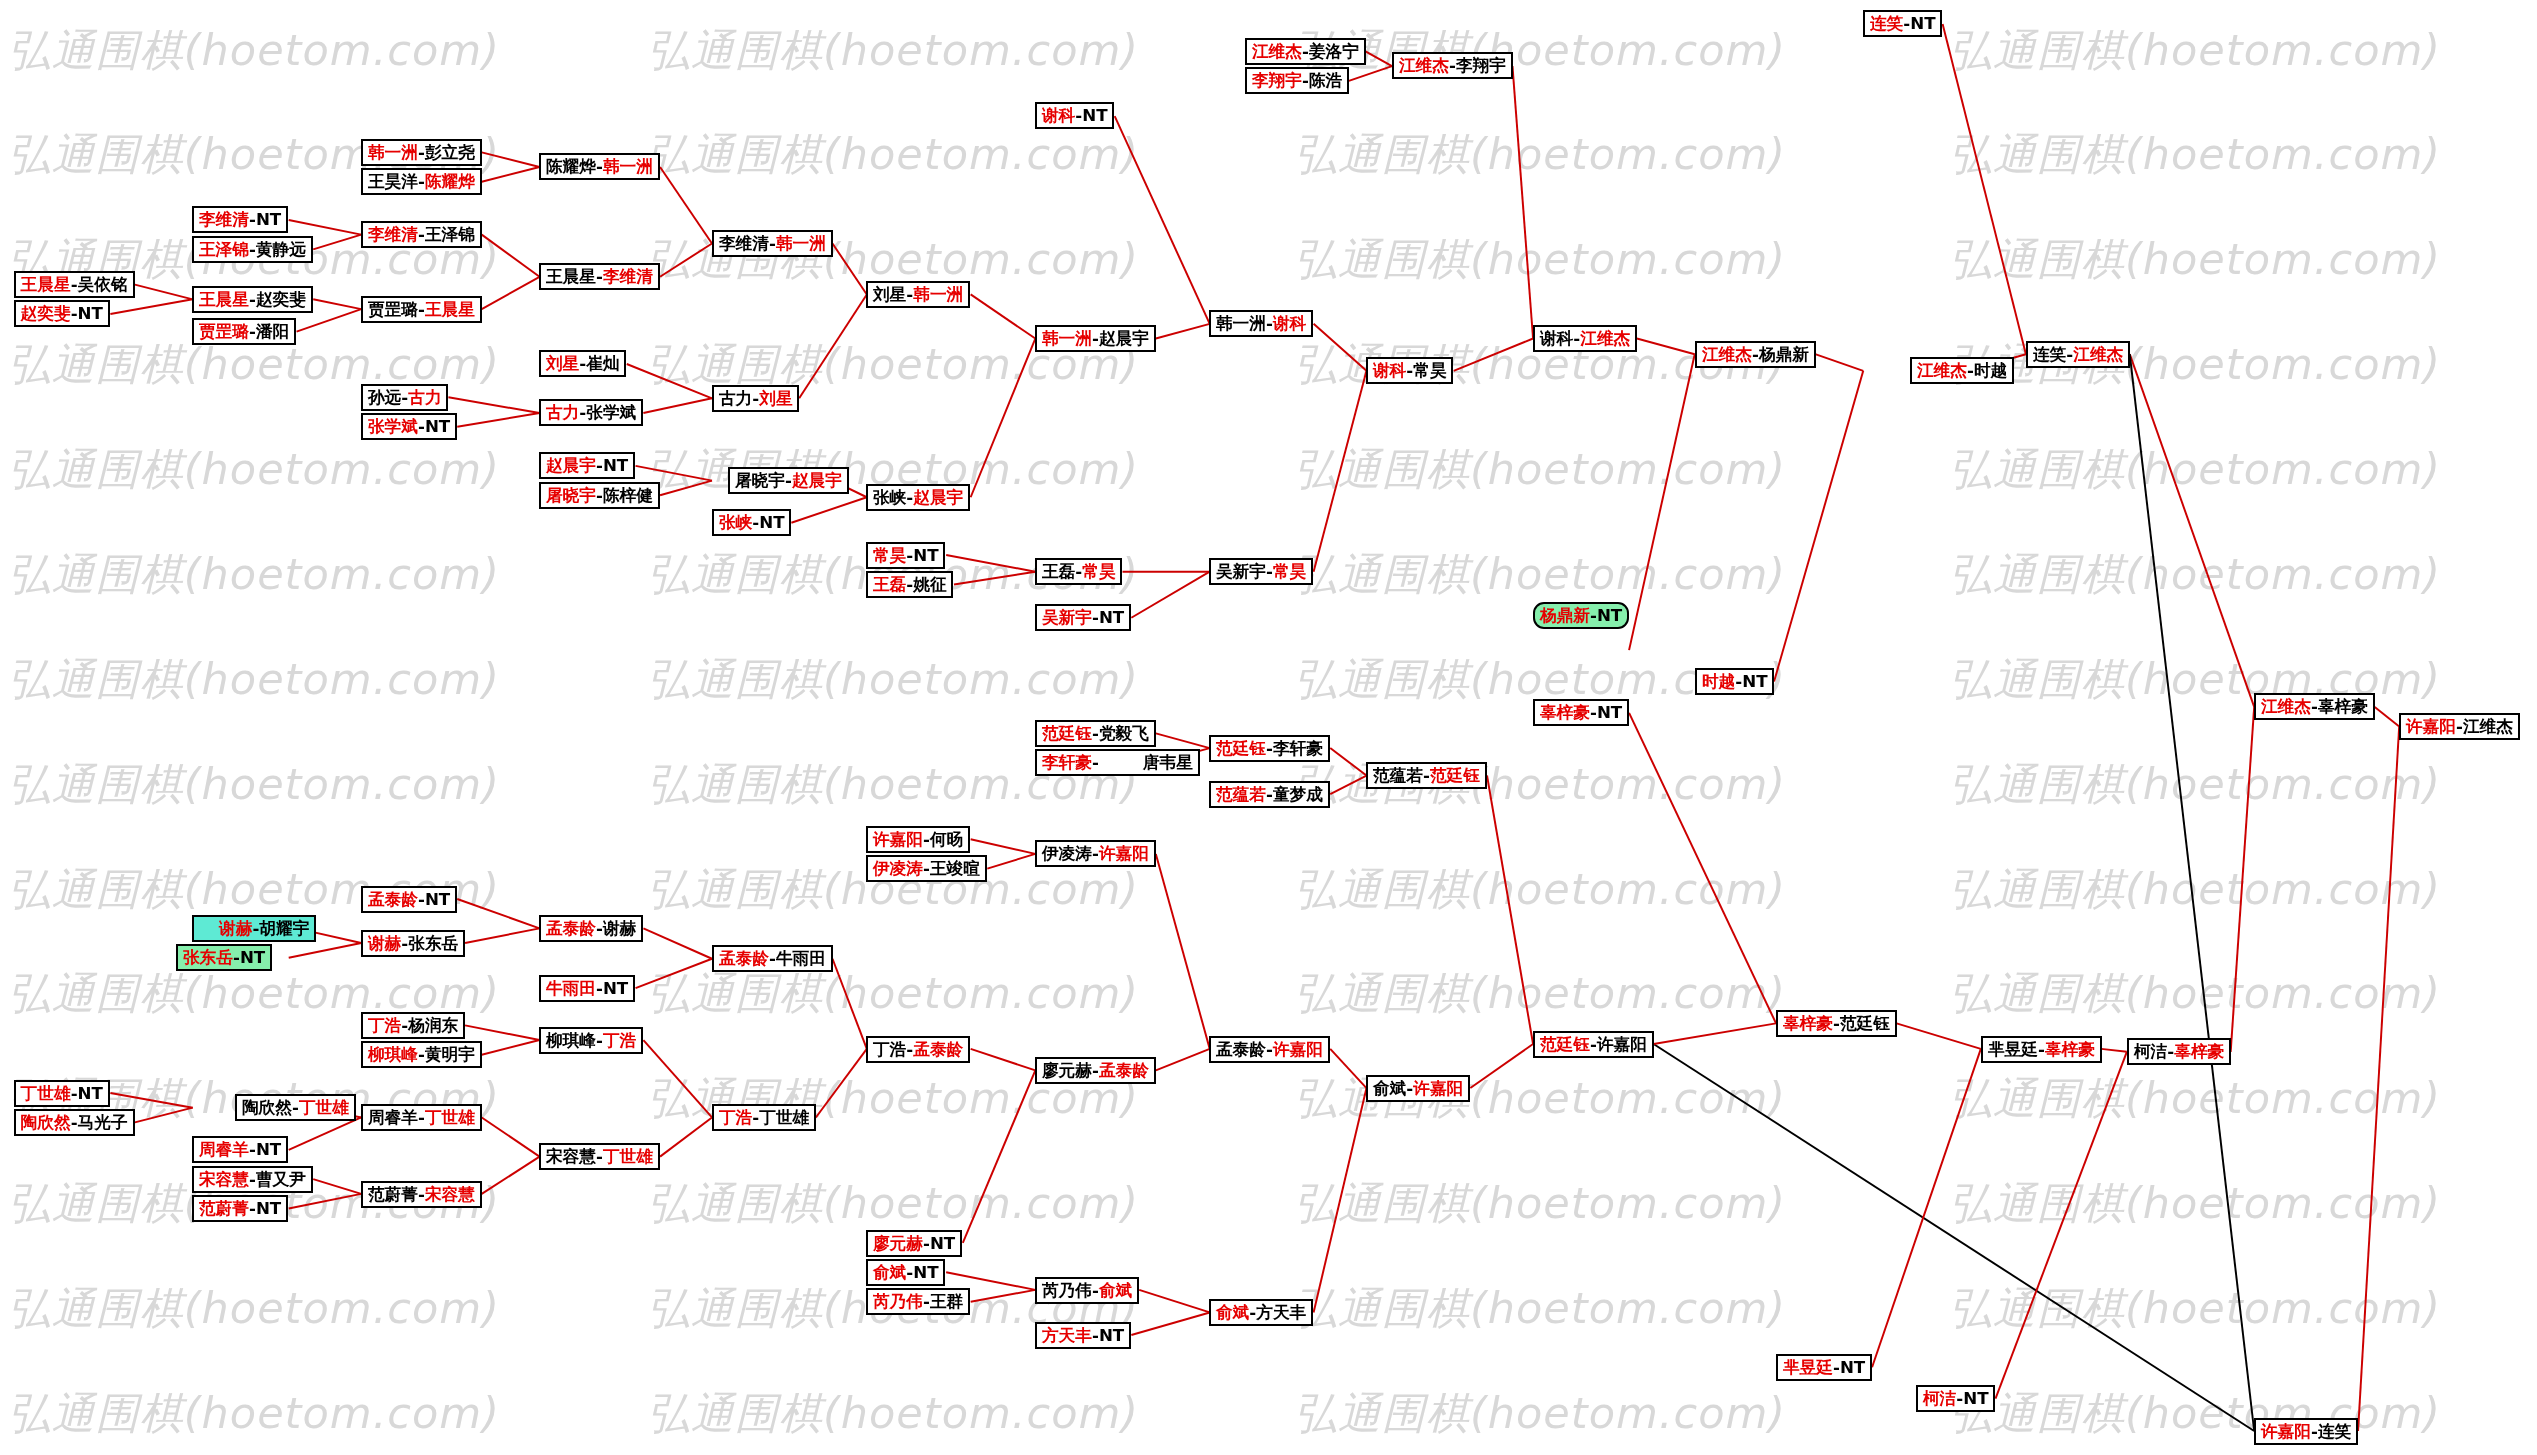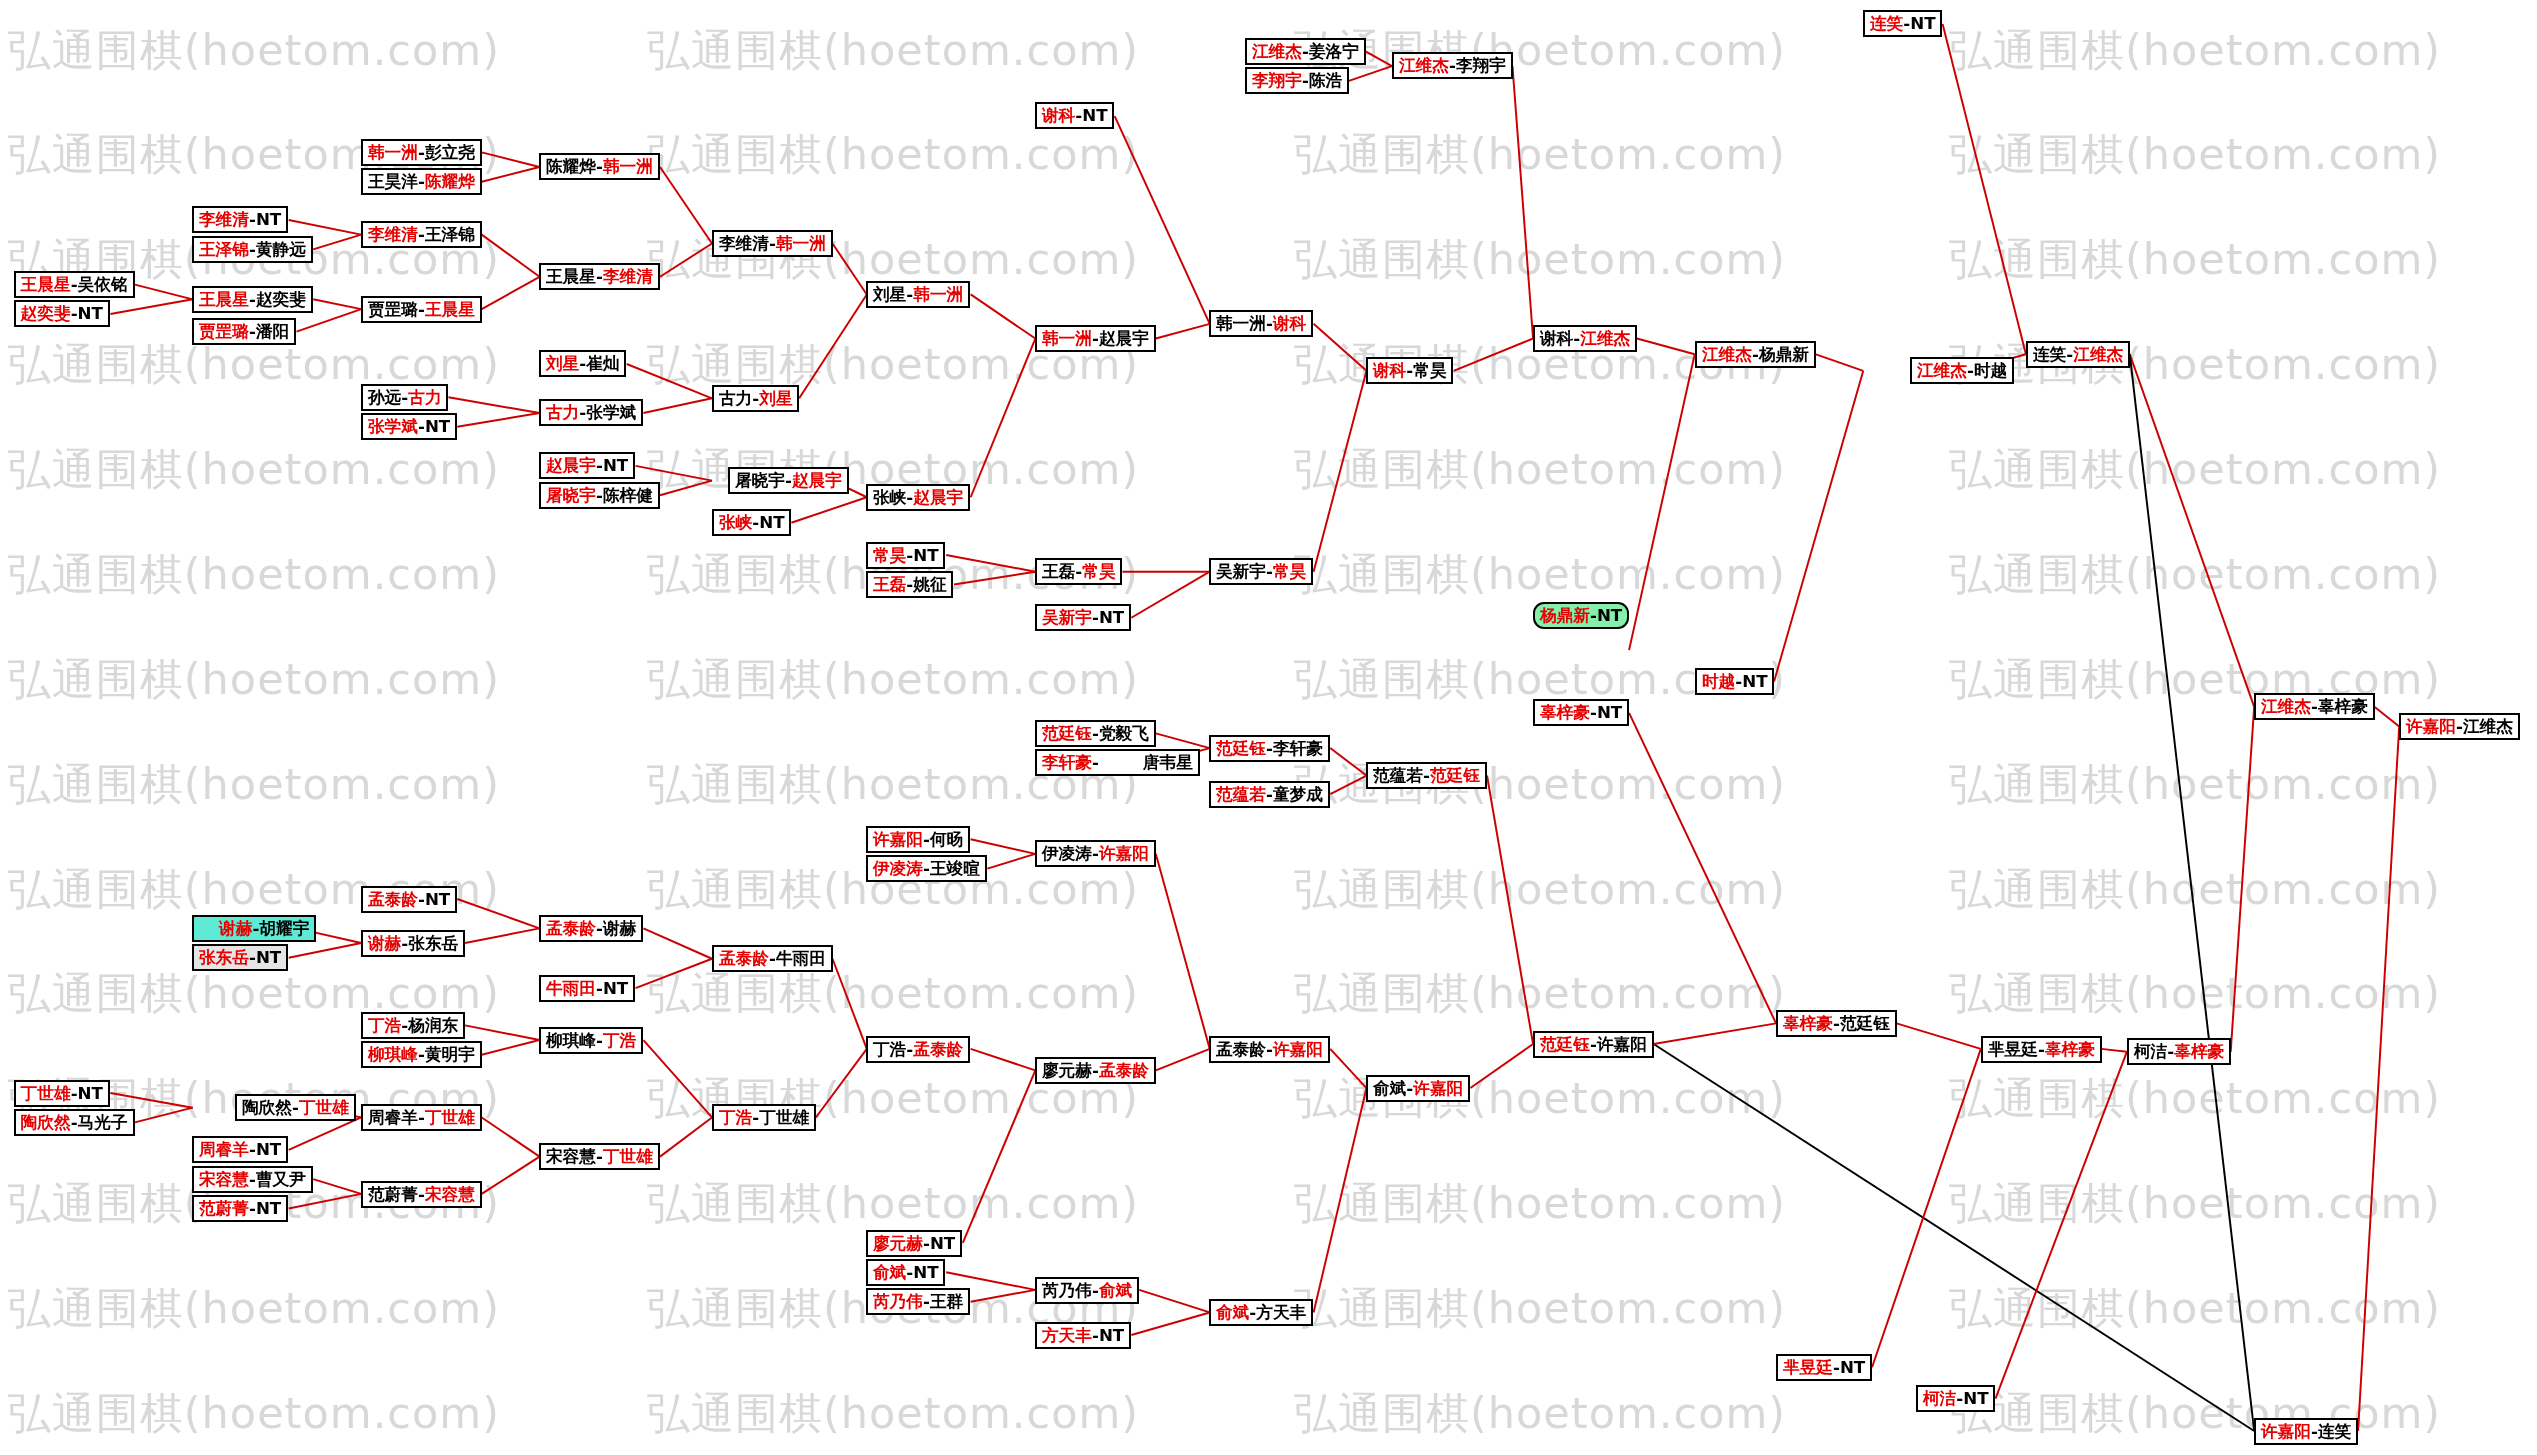--- a/index.html
+++ b/index.html
@@ -1,19 +1,19 @@
 <!DOCTYPE html>
 <html><head>
 <meta charset="utf-8">
 <style>
   html,body{margin:0;padding:0;background:#ffffff;}
   body{font-family:"DejaVu Sans","Liberation Sans",sans-serif;}
   #canvas{position:relative;width:2538px;height:1455px;overflow:hidden;background:#ffffff;}
   #watermarks{position:absolute;left:0;top:0;width:100%;height:100%;z-index:0;}
-  .wm{position:absolute;font-size:43px;letter-spacing:1px;white-space:nowrap;user-select:none;}
+  .wm{position:absolute;font-size:43px;letter-spacing:1px;white-space:nowrap;user-select:none;font-style:italic;}
   #lines{position:absolute;left:0;top:0;z-index:1;pointer-events:none;}
   #boxes{position:absolute;left:0;top:0;width:100%;height:100%;z-index:2;}
   .match{position:absolute;border:2px solid #000;background:#fff;padding:0 4.9px;
          font-size:16.7px;font-weight:bold;line-height:22.5px;white-space:nowrap;cursor:pointer;}
   .match span{display:inline;}
 </style>
 </head>
 <body>
 
 <div id="canvas">
@@ -208,21 +208,21 @@
       <div class="match" id="match-35" style="left: 1392px; border-color: rgb(0, 0, 0); background: rgb(255, 255, 255); top: 52px;"><span style="color: rgb(230, 0, 0);">江维杰</span><span style="color: rgb(0, 0, 0);">-</span><span style="color: rgb(0, 0, 0);">李翔宇</span></div>
       <div class="match" id="match-36" style="left: 1533px; border-color: rgb(0, 0, 0); background: rgb(255, 255, 255); top: 325px;"><span style="color: rgb(0, 0, 0);">谢科</span><span style="color: rgb(0, 0, 0);">-</span><span style="color: rgb(230, 0, 0);">江维杰</span></div>
       <div class="match" id="match-37" style="left: 1695px; border-color: rgb(0, 0, 0); background: rgb(255, 255, 255); top: 341px;"><span style="color: rgb(230, 0, 0);">江维杰</span><span style="color: rgb(0, 0, 0);">-</span><span style="color: rgb(0, 0, 0);">杨鼎新</span></div>
       <div class="match" id="match-38" style="left: 1533px; border-color: rgb(0, 0, 0); background: #86efac; top: 602px; border-radius: 11px;"><span style="color: rgb(230, 0, 0);">杨鼎新</span><span style="color: rgb(0, 0, 0);">-</span><span style="color: rgb(0, 0, 0);">NT</span></div>
       <div class="match" id="match-39" style="left: 1695px; border-color: rgb(0, 0, 0); background: rgb(255, 255, 255); top: 668px;"><span style="color: rgb(230, 0, 0);">时越</span><span style="color: rgb(0, 0, 0);">-</span><span style="color: rgb(0, 0, 0);">NT</span></div>
       <div class="match" id="match-40" style="left: 1863px; border-color: rgb(0, 0, 0); background: rgb(255, 255, 255); top: 357px; margin-left: 47px;"><span style="color: rgb(230, 0, 0);">江维杰</span><span style="color: rgb(0, 0, 0);">-</span><span style="color: rgb(0, 0, 0);">时越</span></div>
       <div class="match" id="match-41" style="left: 1863px; border-color: rgb(0, 0, 0); background: rgb(255, 255, 255); top: 10.3px;"><span style="color: rgb(230, 0, 0);">连笑</span><span style="color: rgb(0, 0, 0);">-</span><span style="color: rgb(0, 0, 0);">NT</span></div>
       <div class="match" id="match-42" style="left: 2026px; border-color: rgb(0, 0, 0); background: rgb(255, 255, 255); top: 341px;"><span style="color: rgb(0, 0, 0);">连笑</span><span style="color: rgb(0, 0, 0);">-</span><span style="color: rgb(230, 0, 0);">江维杰</span></div>
       <div class="match" id="match-43" style="left: 361px; border-color: rgb(0, 0, 0); background: rgb(255, 255, 255); top: 886px;"><span style="color: rgb(230, 0, 0);">孟泰龄</span><span style="color: rgb(0, 0, 0);">-</span><span style="color: rgb(0, 0, 0);">NT</span></div>
       <div class="match" id="match-44" style="left: 192px; border-color: rgb(0, 0, 0); background: #5eead4; top: 915px; padding-left: 25px;"><span style="color: rgb(230, 0, 0);">谢赫</span><span style="color: rgb(0, 0, 0);">-</span><span style="color: rgb(0, 0, 0);">胡耀宇</span></div>
-      <div class="match" id="match-45" style="left: 192px; border-color: rgb(0, 0, 0); background: #e5e5e5; top: 944px;"><span style="color: rgb(230, 0, 0);">张东岳</span><span style="color: rgb(0, 0, 0);">-</span><span style="color: rgb(0, 0, 0);">NT</span></div>
+      <div class="match" id="match-45" style="left: 176px; border-color: rgb(0, 0, 0); background: #86efac; top: 944px;"><span style="color: rgb(230, 0, 0);">张东岳</span><span style="color: rgb(0, 0, 0);">-</span><span style="color: rgb(0, 0, 0);">NT</span></div>
       <div class="match" id="match-46" style="left: 361px; border-color: rgb(0, 0, 0); background: rgb(255, 255, 255); top: 930px;"><span style="color: rgb(230, 0, 0);">谢赫</span><span style="color: rgb(0, 0, 0);">-</span><span style="color: rgb(0, 0, 0);">张东岳</span></div>
       <div class="match" id="match-47" style="left: 539px; border-color: rgb(0, 0, 0); background: rgb(255, 255, 255); top: 915px;"><span style="color: rgb(230, 0, 0);">孟泰龄</span><span style="color: rgb(0, 0, 0);">-</span><span style="color: rgb(0, 0, 0);">谢赫</span></div>
       <div class="match" id="match-48" style="left: 539px; border-color: rgb(0, 0, 0); background: rgb(255, 255, 255); top: 975px;"><span style="color: rgb(230, 0, 0);">牛雨田</span><span style="color: rgb(0, 0, 0);">-</span><span style="color: rgb(0, 0, 0);">NT</span></div>
       <div class="match" id="match-49" style="left: 712px; border-color: rgb(0, 0, 0); background: rgb(255, 255, 255); top: 945px;"><span style="color: rgb(230, 0, 0);">孟泰龄</span><span style="color: rgb(0, 0, 0);">-</span><span style="color: rgb(0, 0, 0);">牛雨田</span></div>
       <div class="match" id="match-50" style="left: 361px; border-color: rgb(0, 0, 0); background: rgb(255, 255, 255); top: 1012px;"><span style="color: rgb(230, 0, 0);">丁浩</span><span style="color: rgb(0, 0, 0);">-</span><span style="color: rgb(0, 0, 0);">杨润东</span></div>
       <div class="match" id="match-51" style="left: 361px; border-color: rgb(0, 0, 0); background: rgb(255, 255, 255); top: 1041px;"><span style="color: rgb(230, 0, 0);">柳琪峰</span><span style="color: rgb(0, 0, 0);">-</span><span style="color: rgb(0, 0, 0);">黄明宇</span></div>
       <div class="match" id="match-52" style="left: 539px; border-color: rgb(0, 0, 0); background: rgb(255, 255, 255); top: 1027px;"><span style="color: rgb(0, 0, 0);">柳琪峰</span><span style="color: rgb(0, 0, 0);">-</span><span style="color: rgb(230, 0, 0);">丁浩</span></div>
       <div class="match" id="match-53" style="left: 13.7px; border-color: rgb(0, 0, 0); background: rgb(255, 255, 255); top: 1080px;"><span style="color: rgb(230, 0, 0);">丁世雄</span><span style="color: rgb(0, 0, 0);">-</span><span style="color: rgb(0, 0, 0);">NT</span></div>
       <div class="match" id="match-54" style="left: 13.7px; border-color: rgb(0, 0, 0); background: rgb(255, 255, 255); top: 1109px;"><span style="color: rgb(230, 0, 0);">陶欣然</span><span style="color: rgb(0, 0, 0);">-</span><span style="color: rgb(0, 0, 0);">马光子</span></div>
       <div class="match" id="match-55" style="left: 192px; border-color: rgb(0, 0, 0); background: rgb(255, 255, 255); top: 1094px; margin-left: 43px;"><span style="color: rgb(0, 0, 0);">陶欣然</span><span style="color: rgb(0, 0, 0);">-</span><span style="color: rgb(230, 0, 0);">丁世雄</span></div>

